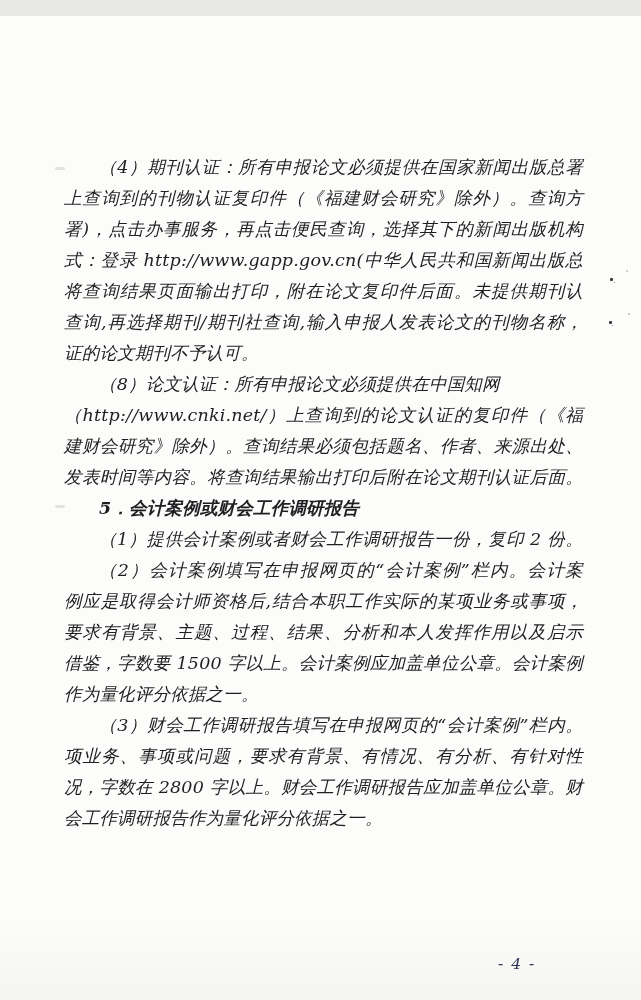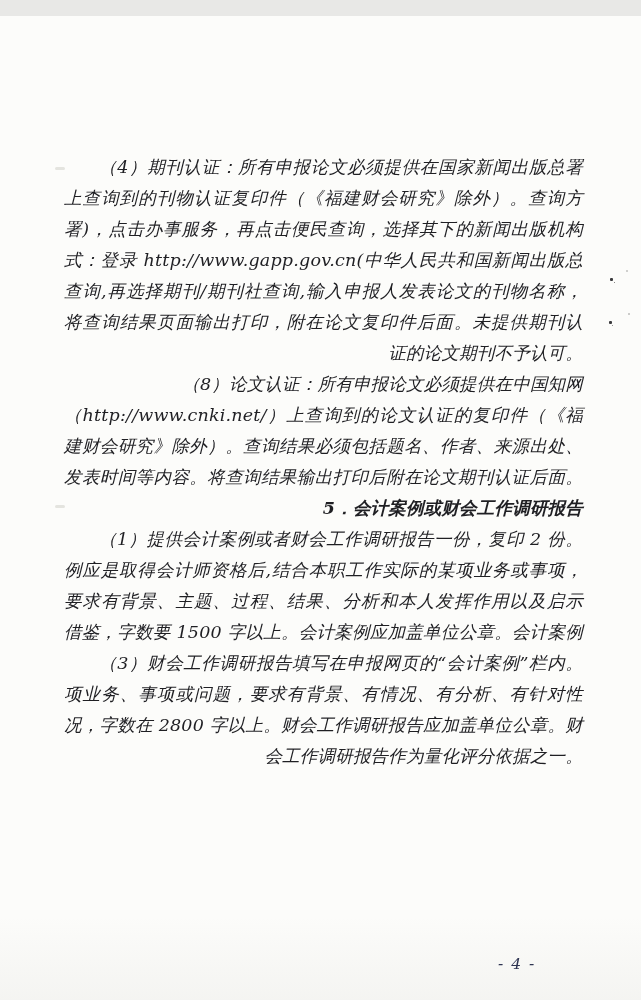--- a/index.html
+++ b/index.html
@@ -29,21 +29,21 @@
     position: absolute;
     left: 64px;
     top: 136px;
     width: 519px;
   }
   .line {
     height: 31px;
     line-height: 31px;
     font-size: 17.5px;
     white-space: nowrap;
-    text-align: right;
+    text-align: left;
     letter-spacing: 0.2px;
   }
   .line.j {
     white-space: normal;
     text-align: justify;
     text-align-last: justify;
     text-justify: inter-character;
   }
   .line.indent { text-indent: 2em; }
   .line.bold { font-weight: 700; }
@@ -83,36 +83,38 @@
 <body>
 
 <div class="page">
 
   <div class="text-block">
 
     <div class="line j indent">（4）期刊认证：所有申报论文必须提供在国家新闻出版总署</div>
     <div class="line j">上查询到的刊物认证复印件（《福建财会研究》除外）。查询方</div>
     <div class="line j">署)，点击办事服务，再点击便民查询，选择其下的新闻出版机构</div>
     <div class="line j">式：登录 http://www.gapp.gov.cn(中华人民共和国新闻出版总</div>
+    <div class="line j">将查询结果页面输出打印，附在论文复印件后面。未提供期刊认</div>
     <div class="line j">查询,再选择期刊/期刊社查询,输入申报人发表论文的刊物名称，</div>
-    <div class="line j">将查询结果页面输出打印，附在论文复印件后面。未提供期刊认</div>
     <div class="line">证的论文期刊不予认可。</div>
 
     <div class="line indent">（8）论文认证：所有申报论文必须提供在中国知网</div>
     <div class="line j">（http://www.cnki.net/）上查询到的论文认证的复印件（《福</div>
     <div class="line j">建财会研究》除外）。查询结果必须包括题名、作者、来源出处、</div>
     <div class="line j">发表时间等内容。将查询结果输出打印后附在论文期刊认证后面。</div>
 
     <div class="line indent bold">5．会计案例或财会工作调研报告</div>
 
     <div class="line j indent">（1）提供会计案例或者财会工作调研报告一份，复印 2 份。</div>
 
+    <div class="line j indent">（2）会计案例填写在申报网页的“会计案例”栏内。会计案</div>
     <div class="line j">例应是取得会计师资格后,结合本职工作实际的某项业务或事项，</div>
     <div class="line j">要求有背景、主题、过程、结果、分析和本人发挥作用以及启示</div>
     <div class="line j">借鉴，字数要 1500 字以上。会计案例应加盖单位公章。会计案例</div>
+    <div class="line">作为量化评分依据之一。</div>
 
     <div class="line j indent">（3）财会工作调研报告填写在申报网页的“会计案例”栏内。</div>
     <div class="line j">项业务、事项或问题，要求有背景、有情况、有分析、有针对性</div>
     <div class="line j">况，字数在 2800 字以上。财会工作调研报告应加盖单位公章。财</div>
     <div class="line">会工作调研报告作为量化评分依据之一。</div>
 
   </div>
 
   <div class="page-number">- 4 -</div>
 

